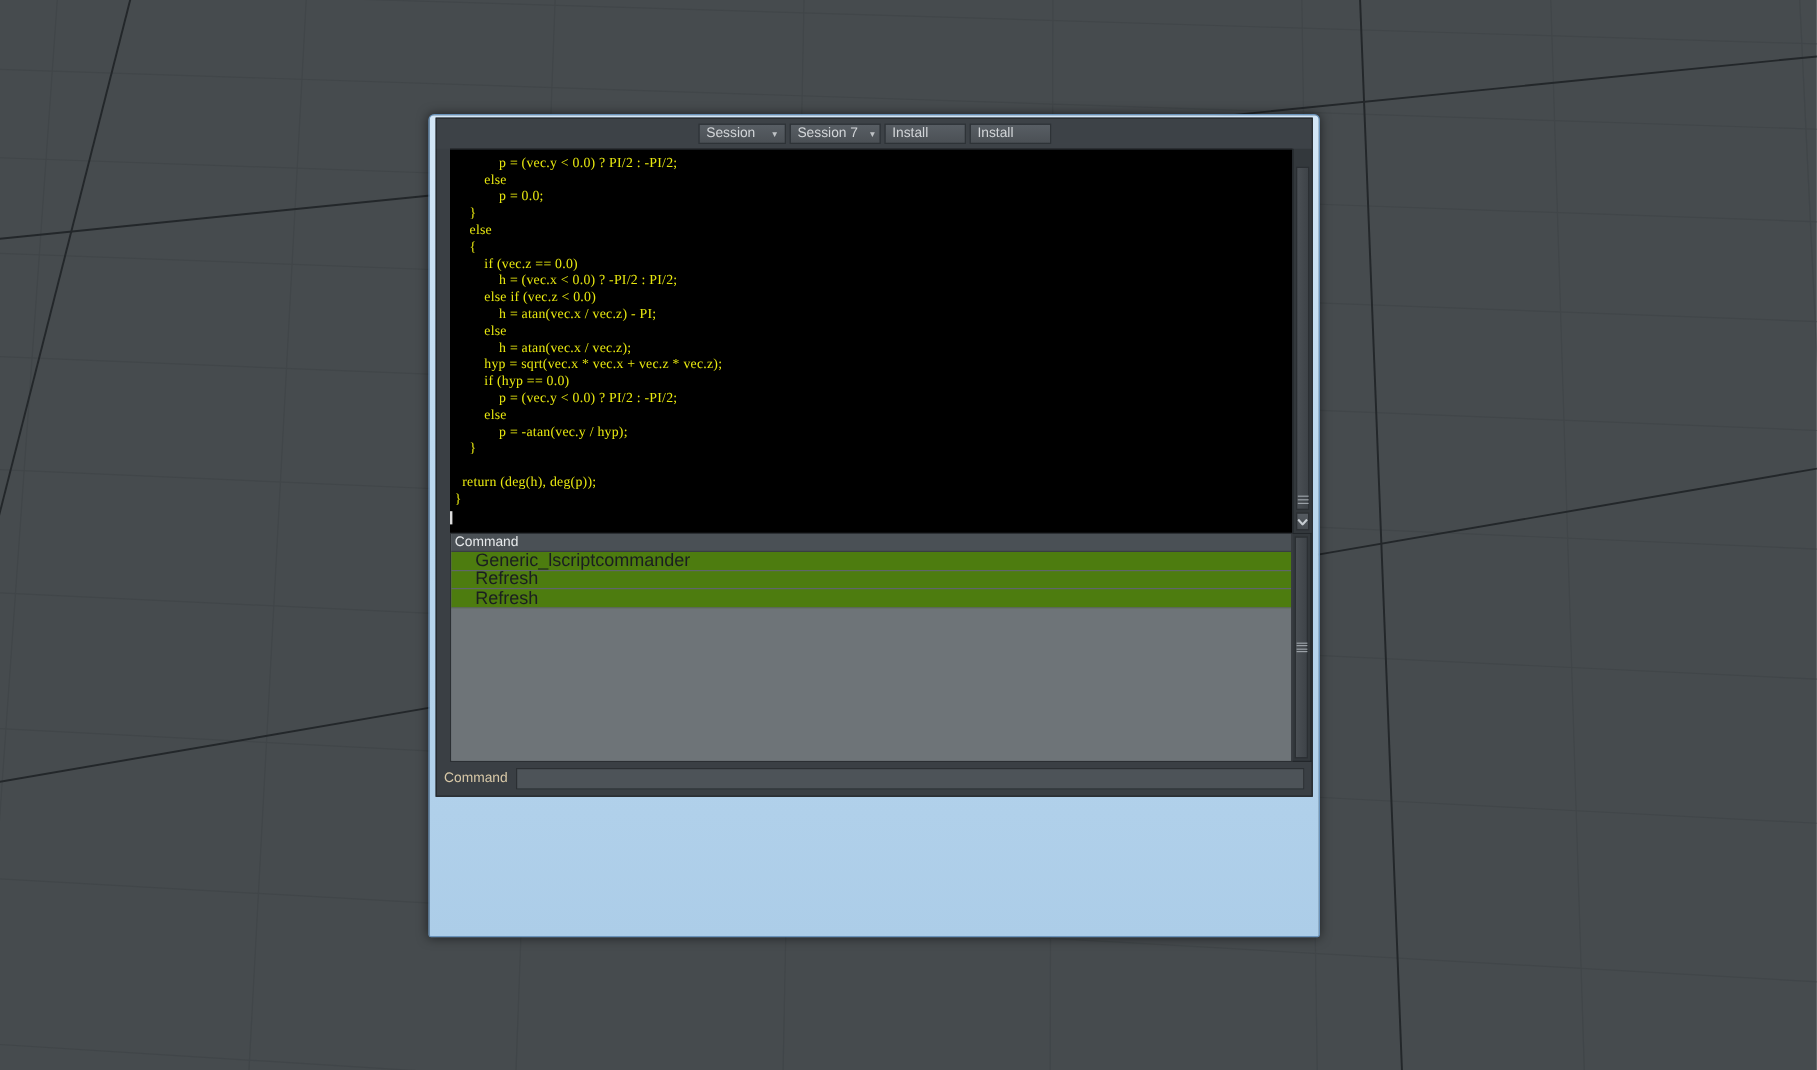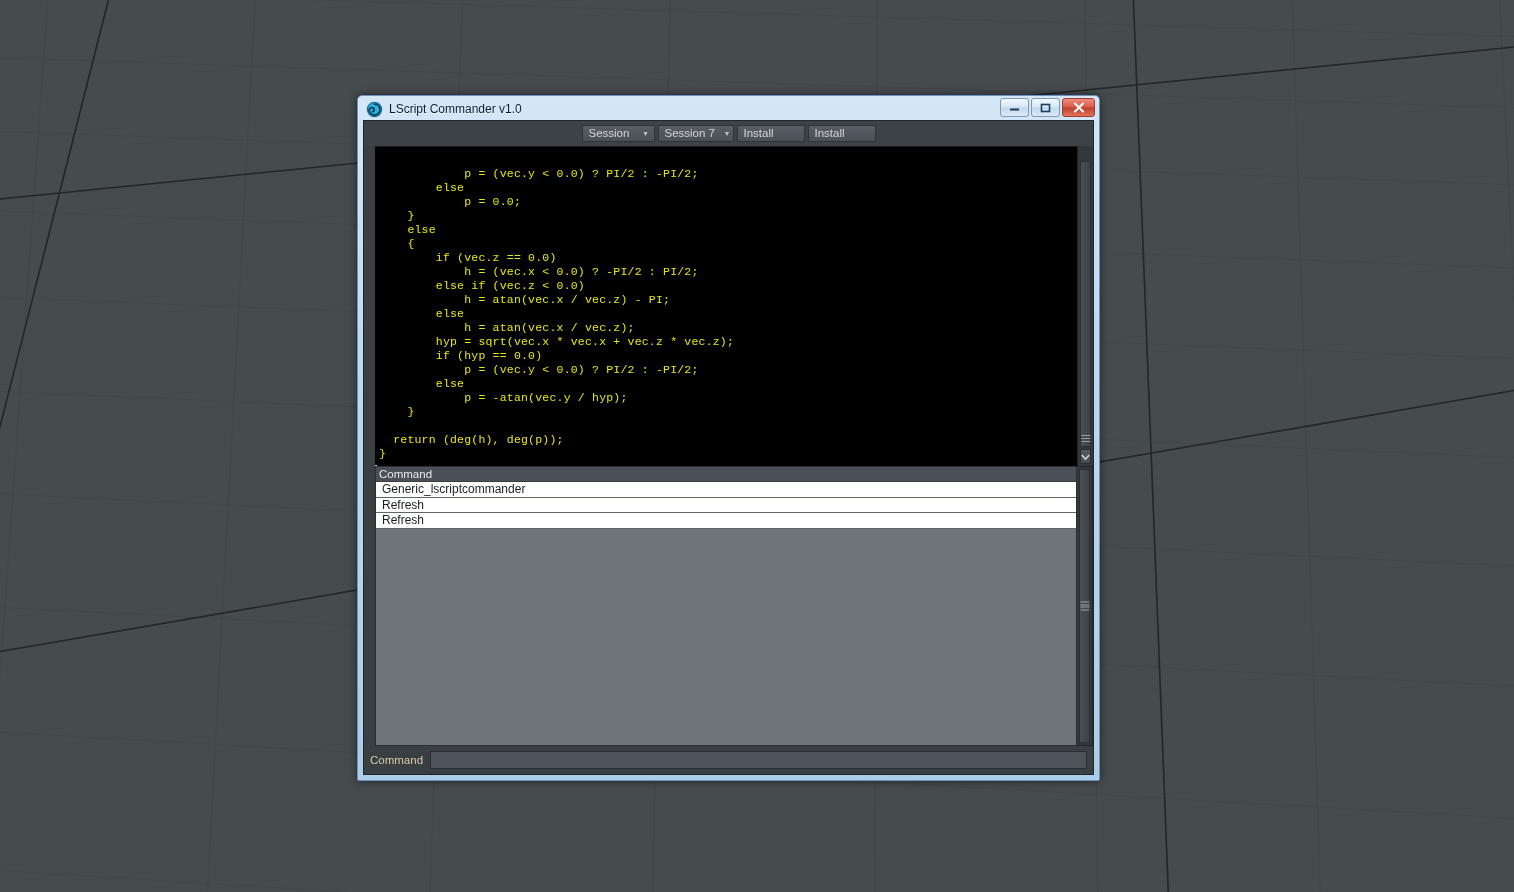--- a/index.html
+++ b/index.html
@@ -68,21 +68,21 @@
   }
   .winbtn.close {
     width: 33px;
     border-color: #9c3c32;
     background: linear-gradient(180deg,#f08c7c 0%,#d75a46 48%,#c03f2c 52%,#e0725c 100%);
   }
   .winbtn svg { display: block; }
 
   
   #client {
-    height: 655px;
+    height: 566px;
     background: #3a3f44;
     border: 1px solid #22262a;
     display: flex;
     flex-direction: column;
   }
 
   
   #toolbar {
     height: 25px;
     background: #3d4247;
@@ -122,26 +122,26 @@
   }
   #editor {
     flex: 1 1 auto;
     background: #000;
     margin-left: 11px;
     overflow: hidden;
     position: relative;
     border-top: 1px solid #1a1d20;
   }
   #code {
-    font-family: Liberation Mono, monospace;
+    font-family: Liberation Serif, serif;
     font-size: 11.5px;
     line-height: 14px;
     color: #e8e80f;
     white-space: pre;
-    padding: 20px 0 0 4px;
+    padding: 4px 0 0 4px;
     letter-spacing: .2px;
   }
   #caret {
     display: inline-block;
     width: 2px; height: 11px;
     background: #dcdcdc;
     vertical-align: -1px;
   }
 
   
@@ -228,26 +228,26 @@
     font-size: 11.5px;
     display: flex;
     align-items: center;
     padding-left: 3px;
     border-bottom: 1px solid #383d42;
     flex: 0 0 auto;
   }
   .row {
     height: 15.5px;
     color: #1b1e21;
-    font-size: 12px;
-    display: flex;
-    align-items: center;
-    padding-left: 6px;
+    font-size: 15px;
+    display: flex;
+    align-items: center;
+    padding-left: 20px;
     border-bottom: 1px solid #5f656a;
-    background: #ffffff;
+    background: #4d7c0f;
     cursor: pointer;
     white-space: nowrap;
   }
   #list-fill { flex: 1 1 auto; background: #6e7478; }
 
   #list-scroll {
     width: 16px;
     background: #33383c;
     border: 1px solid #22262a;
     border-left: none;
@@ -328,46 +328,20 @@
       <path d="M-100 520 L2500 258"></path>
       <path d="M-100 1010 L2500 560"></path>
       <path d="M640 -60 L250 1480"></path>
       <path d="M1560 -60 L1620 1480"></path>
     </g>
   </svg>
 </div>
 
 <div id="app-window">
 
-  <div id="titlebar">
-    <svg id="app-icon" viewBox="0 0 18 18">
-      <circle cx="9" cy="9" r="8.2" fill="#1b6f96"></circle>
-      <circle cx="9" cy="9" r="7" fill="#2bb4e0"></circle>
-      <path d="M9 3.2a5.8 5.8 0 1 1-5.6 7.3c-.4-1.7.7-3.3 2.4-3.5 1.5-.2 2.8.8 2.9 2.2.1 1.1-.7 2-1.7 2.1" fill="none" stroke="#0c3d55" stroke-width="1.9" stroke-linecap="round"></path>
-    </svg>
-    <span id="title-text">LScript Commander v1.0</span>
-
-    <div id="win-buttons">
-      <div class="winbtn">
-        <svg width="11" height="9" viewBox="0 0 11 9">
-          <rect x="1" y="5.5" width="9" height="2" fill="#1d3c5c"></rect>
-        </svg>
-      </div>
-      <div class="winbtn">
-        <svg width="11" height="10" viewBox="0 0 11 10">
-          <rect x="1.5" y="1.5" width="8" height="7" fill="none" stroke="#1d3c5c" stroke-width="1.6"></rect>
-        </svg>
-      </div>
-      <div class="winbtn close">
-        <svg width="12" height="11" viewBox="0 0 12 11">
-          <path d="M2 1.6 L10 9.4 M10 1.6 L2 9.4" stroke="#ffffff" stroke-width="2.1" stroke-linecap="round"></path>
-        </svg>
-      </div>
-    </div>
-  </div>
 
   <div id="client">
 
     <div id="toolbar">
       <div class="tbtn dd" id="btn-session">
         <span class="lbl">Session</span>
         <span class="chev">▾</span>
       </div>
       <div class="tbtn dd" id="btn-session1">
         <span class="lbl">Session 7</span>

